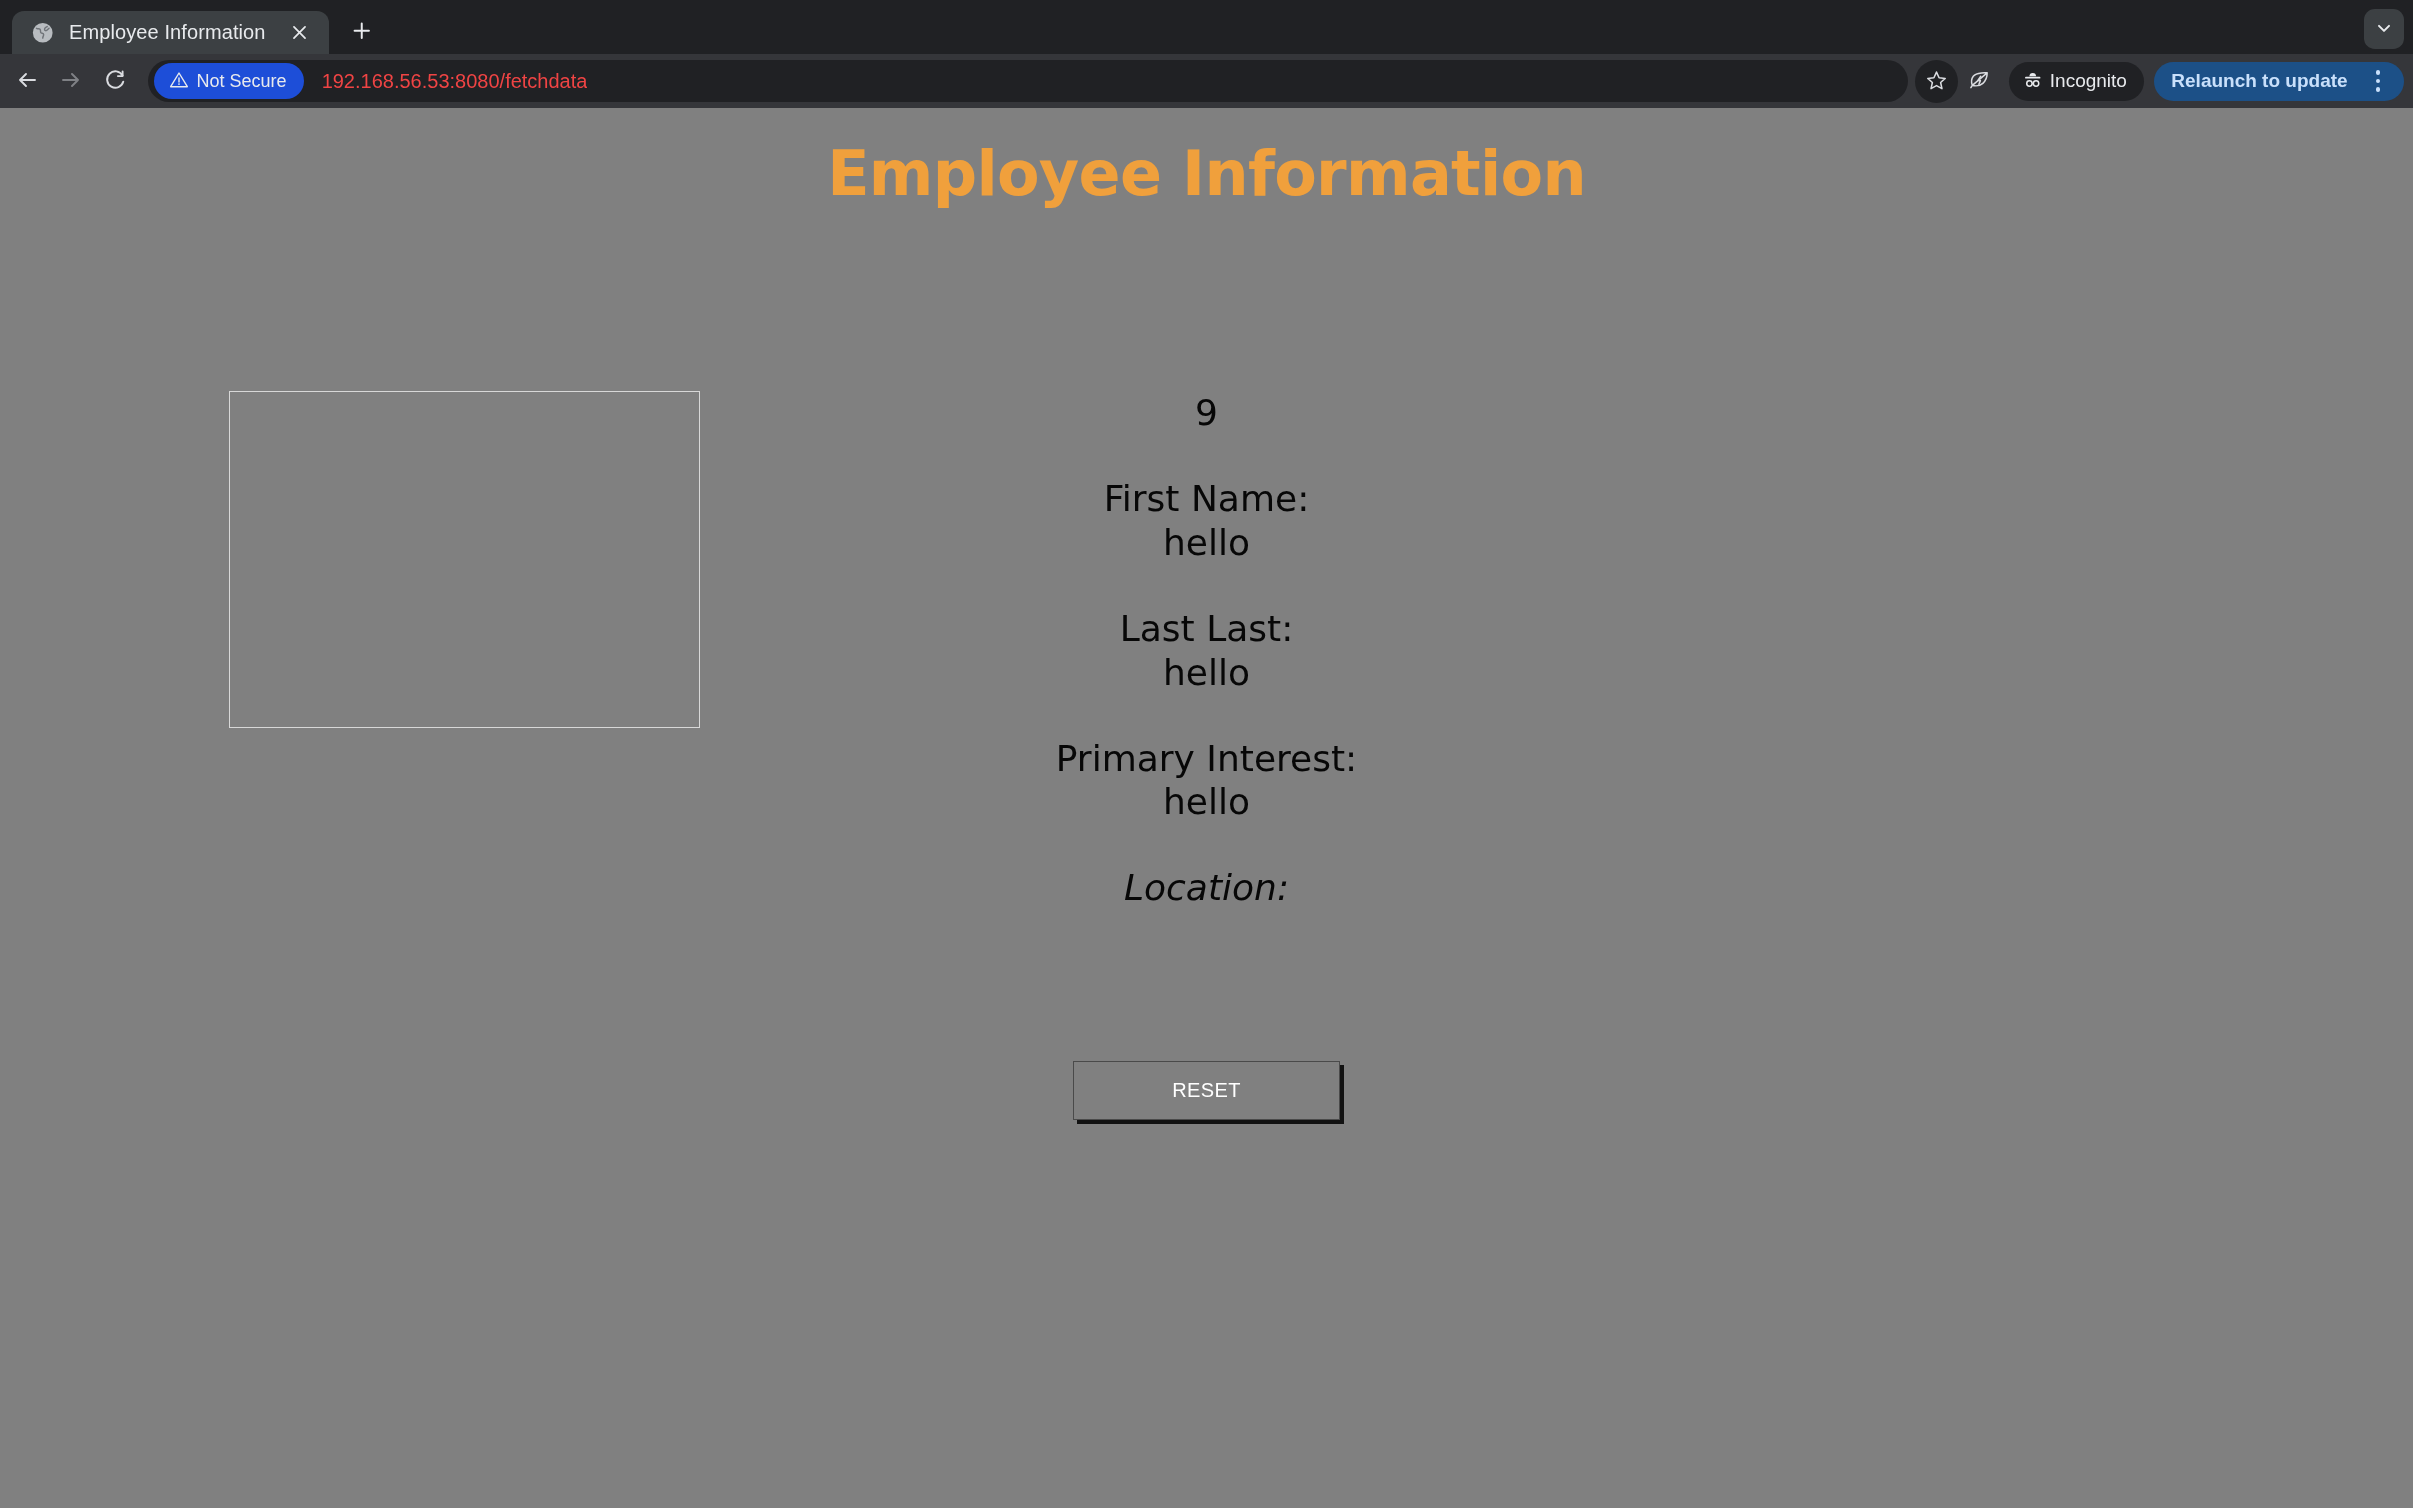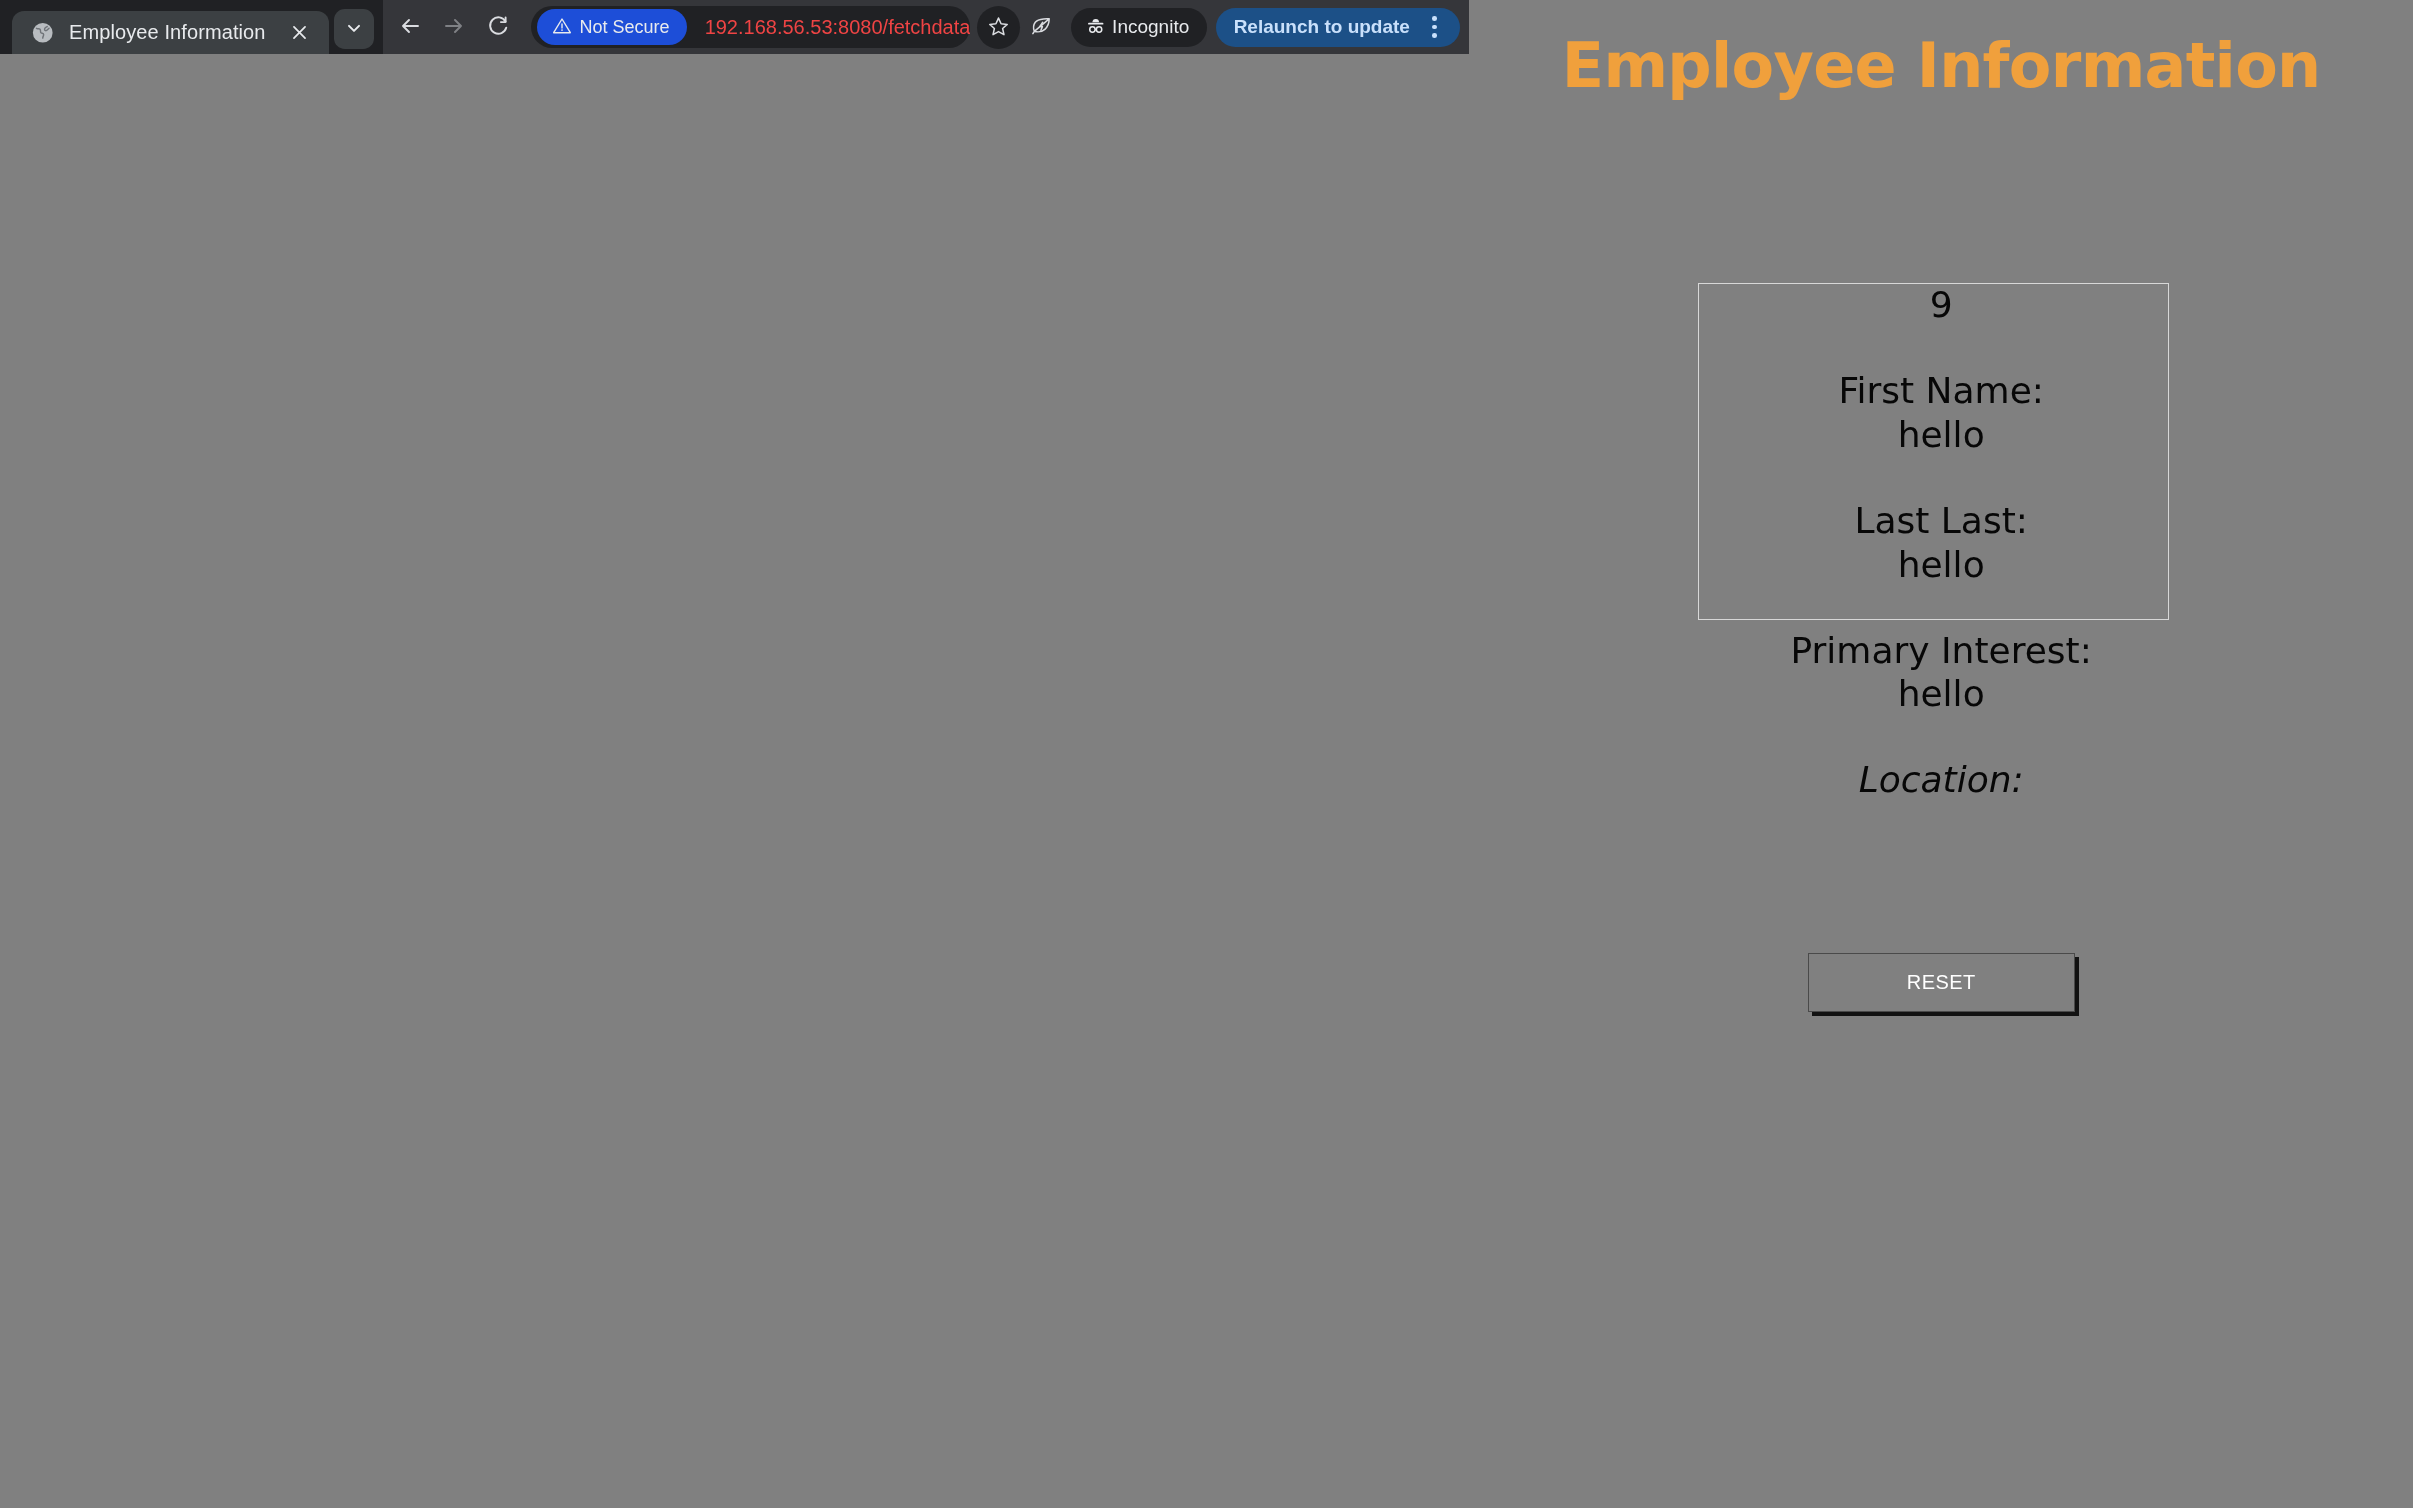--- a/index.html
+++ b/index.html
@@ -13,21 +13,21 @@
   body {
     font-family: "Liberation Sans", sans-serif;
     background: #808080;
   }
 
   
   .browser {
     width: 2413px;
     height: 1508px;
     display: flex;
-    flex-direction: row;
+    flex-direction: column;
     background: #808080;
   }
 
   .tabstrip {
     height: 54px;
     background: #202124;
     display: flex;
     align-items: flex-end;
     padding-left: 12px;
     position: relative;
@@ -201,21 +201,21 @@
   }
 
   .relaunch-btn {
     height: 39px;
     background: #1c5087;
     border-radius: 20px;
     display: flex;
     align-items: center;
     padding: 0 12px 0 17.5px;
     margin-left: 9.4px;
-    gap: 11px;
+    gap: 17px;
     flex: 0 0 auto;
   }
 
   .relaunch-label {
     color: #c9e0fb;
     font-size: 19px;
     font-weight: bold;
     white-space: nowrap;
   }
 

